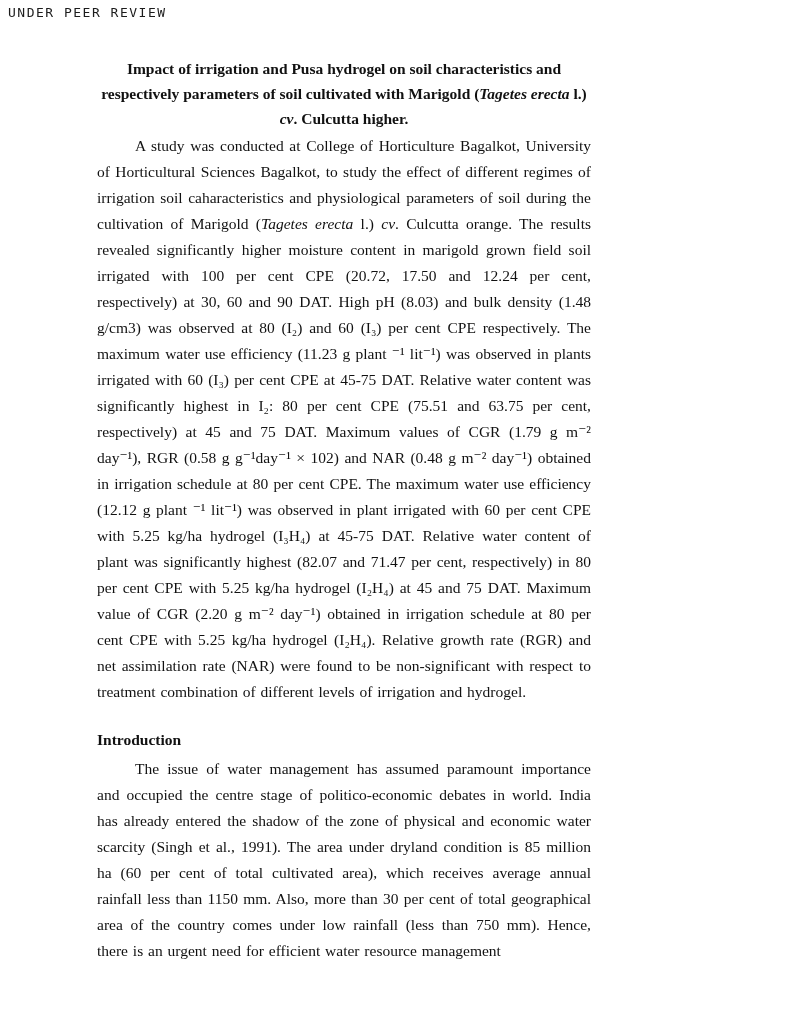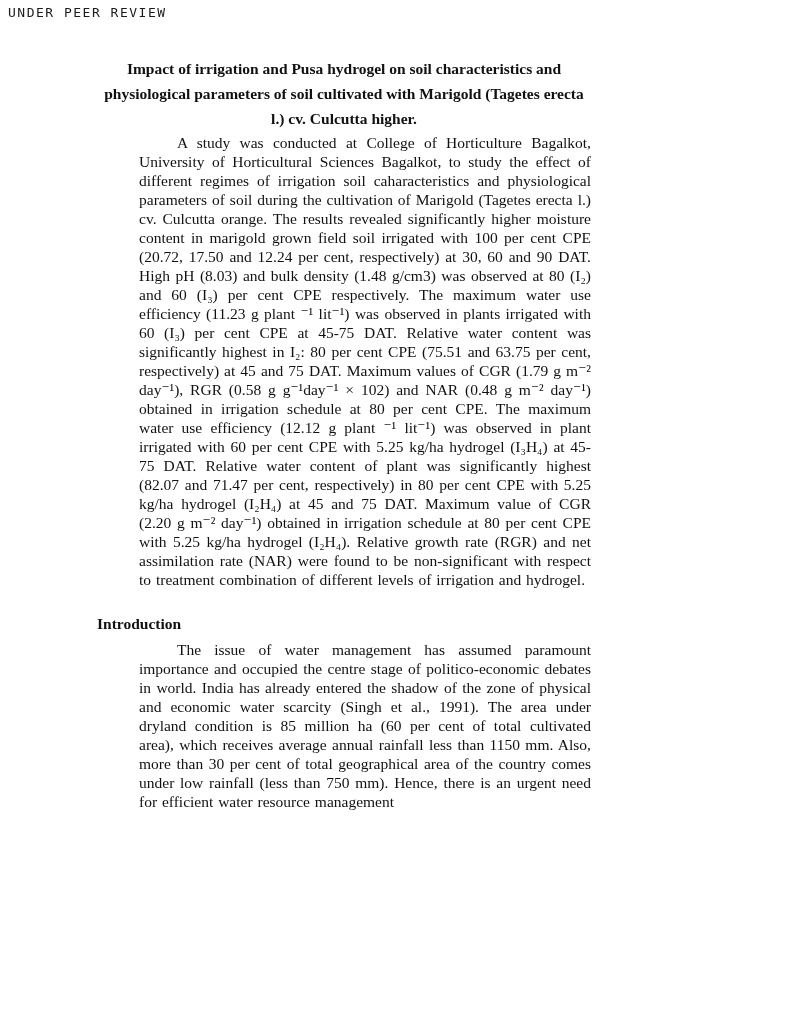--- a/index.html
+++ b/index.html
@@ -45,39 +45,39 @@
   .section-heading-left {
     margin-top: 20px;
     text-align: left;
     font-weight: bold;
     font-size: 15.5px;
     line-height: 29px;
   }
   .body-paragraph {
     margin-top: 2px;
     font-size: 15.5px;
-    line-height: 19px;
+    line-height: 26px;
     text-align: justify;
     text-indent: 38px;
     word-spacing: 1px;
-    margin-left: 42px;
   }
   .italic {
+    font-style: italic;
   }
 </style>
 </head>
 <body>
 
 <div class="page">
 
   <div class="watermark">UNDER PEER REVIEW</div>
 
   <div class="content">
 
-    <div class="paper-title"><span>Impact of irrigation and Pusa hydrogel on soil characteristics and physiological parameters of soil cultivated with Marigold (</span><span class="italic">Tagetes erecta</span><span> l.) </span><span class="italic">cv</span><span>. Culcutta higher.</span></div>
+    <div class="paper-title"><span>Impact of irrigation and Pusa hydrogel on soil characteristics and respectively parameters of soil cultivated with Marigold (</span><span class="italic">Tagetes erecta</span><span> l.) </span><span class="italic">cv</span><span>. Culcutta higher.</span></div>
 
 
     <p class="body-paragraph"><span>A study was conducted at College of Horticulture Bagalkot, University of Horticultural Sciences Bagalkot, to study the effect of different regimes of irrigation soil caharacteristics and physiological parameters of soil during the cultivation of Marigold (</span><span class="italic">Tagetes erecta</span><span> l.) </span><span class="italic">cv</span><span>. Culcutta orange. The results revealed significantly higher moisture content in marigold grown field soil irrigated with 100 per cent CPE (20.72, 17.50 and 12.24 per cent, respectively) at 30, 60 and 90 DAT. High pH (8.03) and bulk density (1.48 g/cm3) was observed at 80 (I₂) and 60 (I₃) per cent CPE respectively. The maximum water use efficiency (11.23 g plant ⁻¹ lit⁻¹) was observed in plants irrigated with 60 (I₃) per cent CPE at 45-75 DAT. Relative water content was significantly highest in I₂: 80 per cent CPE (75.51 and 63.75 per cent, respectively) at 45 and 75 DAT. Maximum values of CGR (1.79 g m⁻² day⁻¹), RGR (0.58 g g⁻¹day⁻¹ × 102) and NAR (0.48 g m⁻² day⁻¹) obtained in irrigation schedule at 80 per cent CPE. The maximum water use efficiency (12.12 g plant ⁻¹ lit⁻¹) was observed in plant irrigated with 60 per cent CPE with 5.25 kg/ha hydrogel (I₃H₄) at 45-75 DAT. Relative water content of plant was significantly highest (82.07 and 71.47 per cent, respectively) in 80 per cent CPE with 5.25 kg/ha hydrogel (I₂H₄) at 45 and 75 DAT. Maximum value of CGR (2.20 g m⁻² day⁻¹) obtained in irrigation schedule at 80 per cent CPE with 5.25 kg/ha hydrogel (I₂H₄). Relative growth rate (RGR) and net assimilation rate (NAR) were found to be non-significant with respect to treatment combination of different levels of irrigation and hydrogel.</span></p>
 
     <div class="section-heading-left">Introduction</div>
 
     <p class="body-paragraph">The issue of water management has assumed paramount importance and occupied the centre stage of politico-economic debates in world. India has already entered the shadow of the zone of physical and economic water scarcity (Singh et al., 1991). The area under dryland condition is 85 million ha (60 per cent of total cultivated area), which receives average annual rainfall less than 1150 mm. Also, more than 30 per cent of total geographical area of the country comes under low rainfall (less than 750 mm). Hence, there is an urgent need for efficient water resource management</p>
 
   </div>
 </div>

